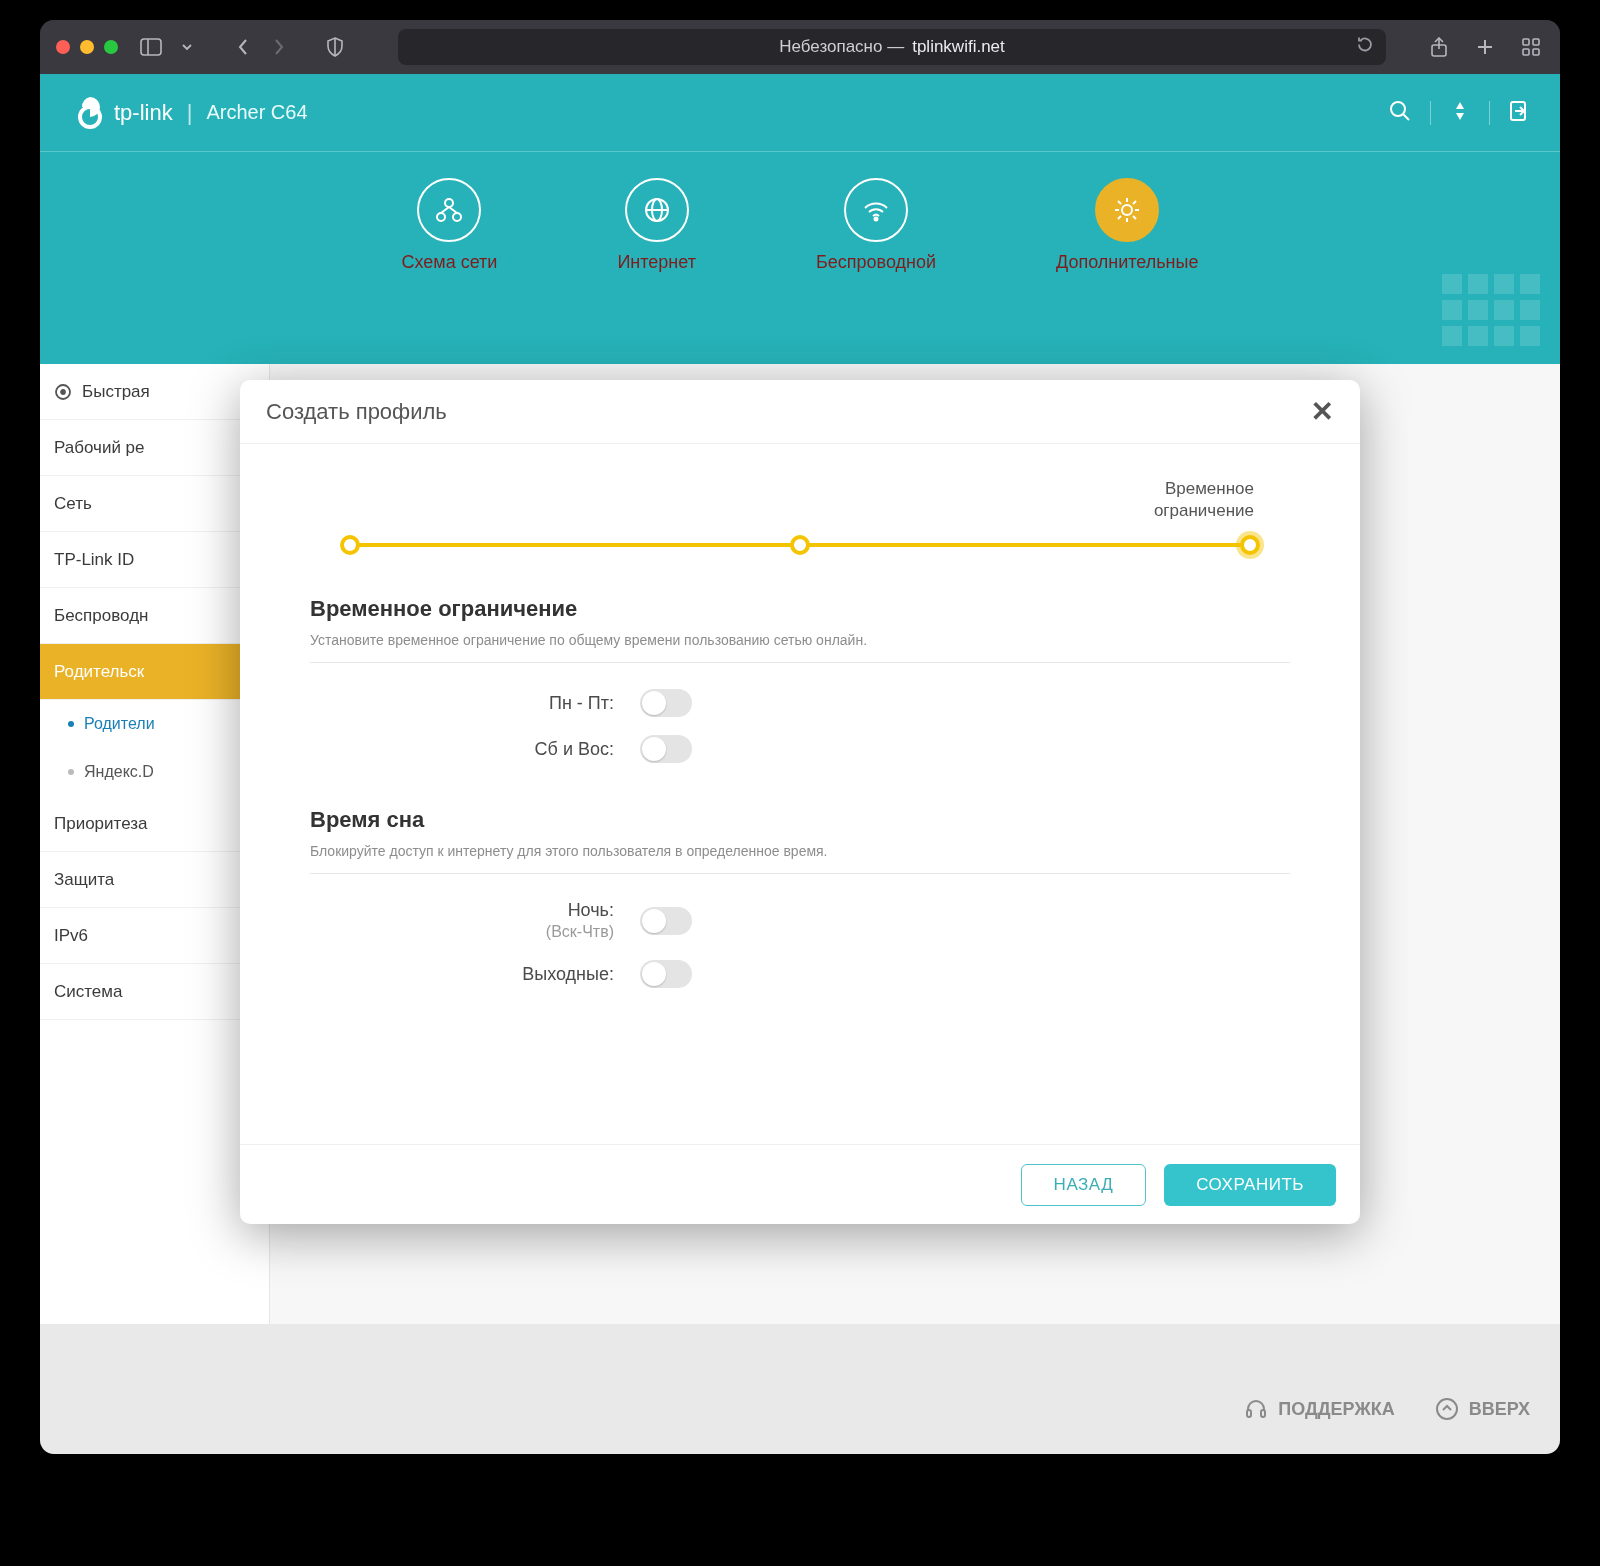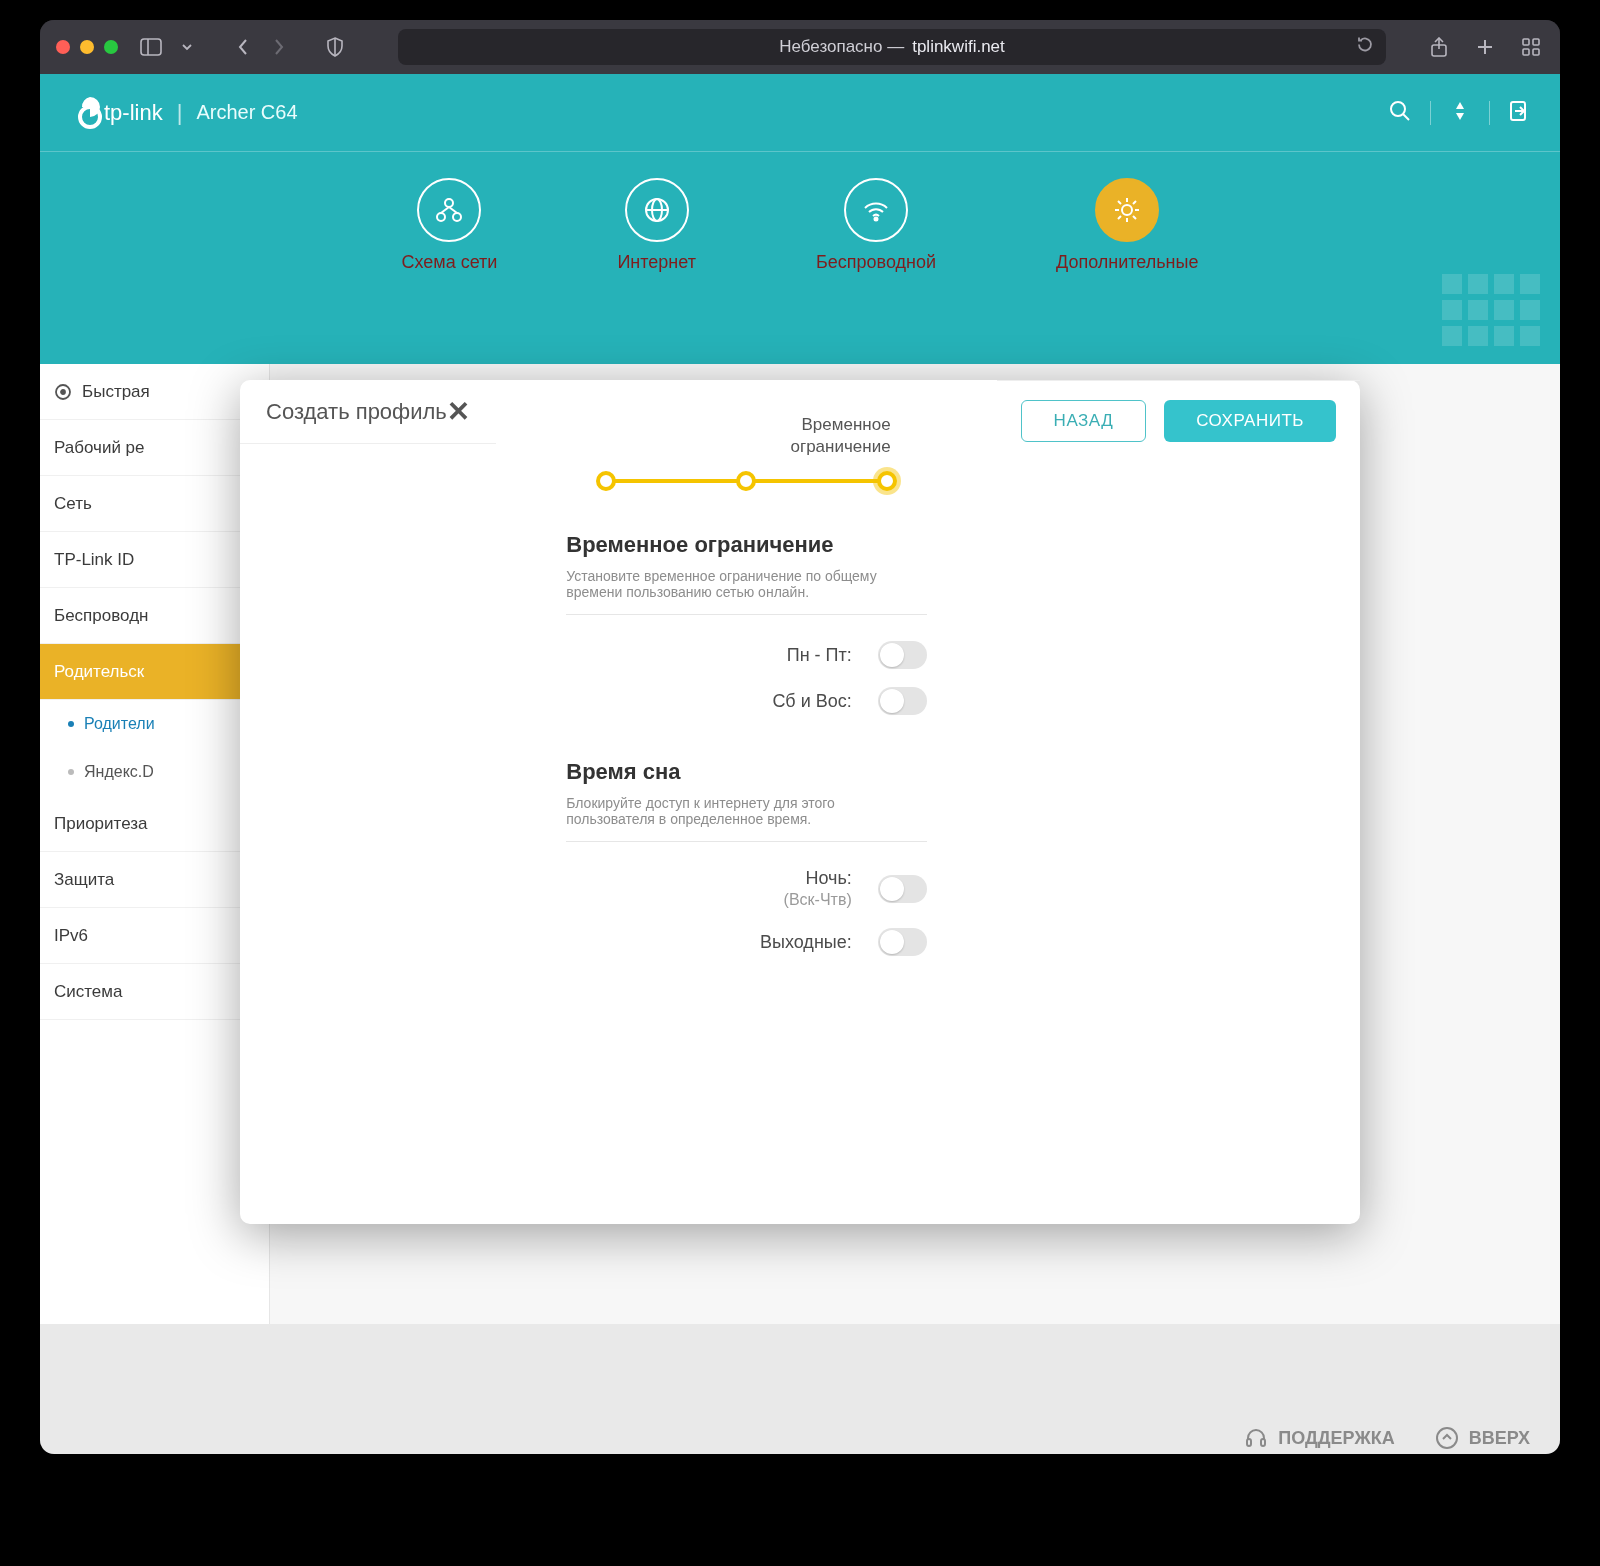--- a/index.html
+++ b/index.html
@@ -77,21 +77,21 @@
     color: #fff;
     position: relative;
   }
   .banner-top {
     display: flex; align-items: center;
     height: 78px;
     padding: 0 28px;
     border-bottom: 1px solid rgba(255,255,255,0.25);
   }
   .logo {
-    display: flex; align-items: center; 
+    display: flex; align-items: center; gap: 10px;
     font-size: 22px; font-weight: 400;
   }
   .logo svg { width: 36px; height: 36px; }
   .banner-divider { margin: 0 14px; color: rgba(255,255,255,0.7); font-size: 22px; }
   .model { font-size: 20px; color: #eafdfd; }
   .banner-right { margin-left: auto; display: flex; gap: 18px; align-items: center; }
   .br-sep { width:1px; height: 24px; background: rgba(255,255,255,0.4); }
   .banner-icons { color: #fff; }
   .nav-row {
     display: flex;
@@ -149,37 +149,37 @@
     width: 6px; height: 6px; border-radius: 50%; background: #888; margin-right: 10px;
   }
   .sidebar .subitem.sel .bullet { background: #1a80b6; }
   .main-panel {
     flex: 1;
     background: #f7f7f7;
   }
   
   .footer {
     position: absolute;
-    bottom: 4px; right: 30px;
+    bottom: 33px; right: 30px;
     display: flex; gap: 40px;
     color: #8a8a8a; font-size: 18px; font-weight: 600;
     align-items: center;
   }
   .footer .f-item { display: flex; align-items: center; gap: 10px; cursor: pointer; }
   
   .modal {
     position: absolute;
     left: 200px;
     top: 306px;
     width: 1120px;
     height: 844px;
     background: #fff;
     border-radius: 10px;
     box-shadow: 0 10px 50px rgba(0,0,0,0.35);
-    display: flex; flex-direction: row;
+    display: flex; flex-direction: column;
   }
   .modal-header {
     height: 64px;
     display: flex; align-items: center;
     padding: 0 26px;
     border-bottom: 1px solid #eee;
   }
   .modal-title { font-size: 22px; color: #555; }
   .modal-close {
     margin-left: auto; font-size: 28px; color: #555; font-weight: 700;

